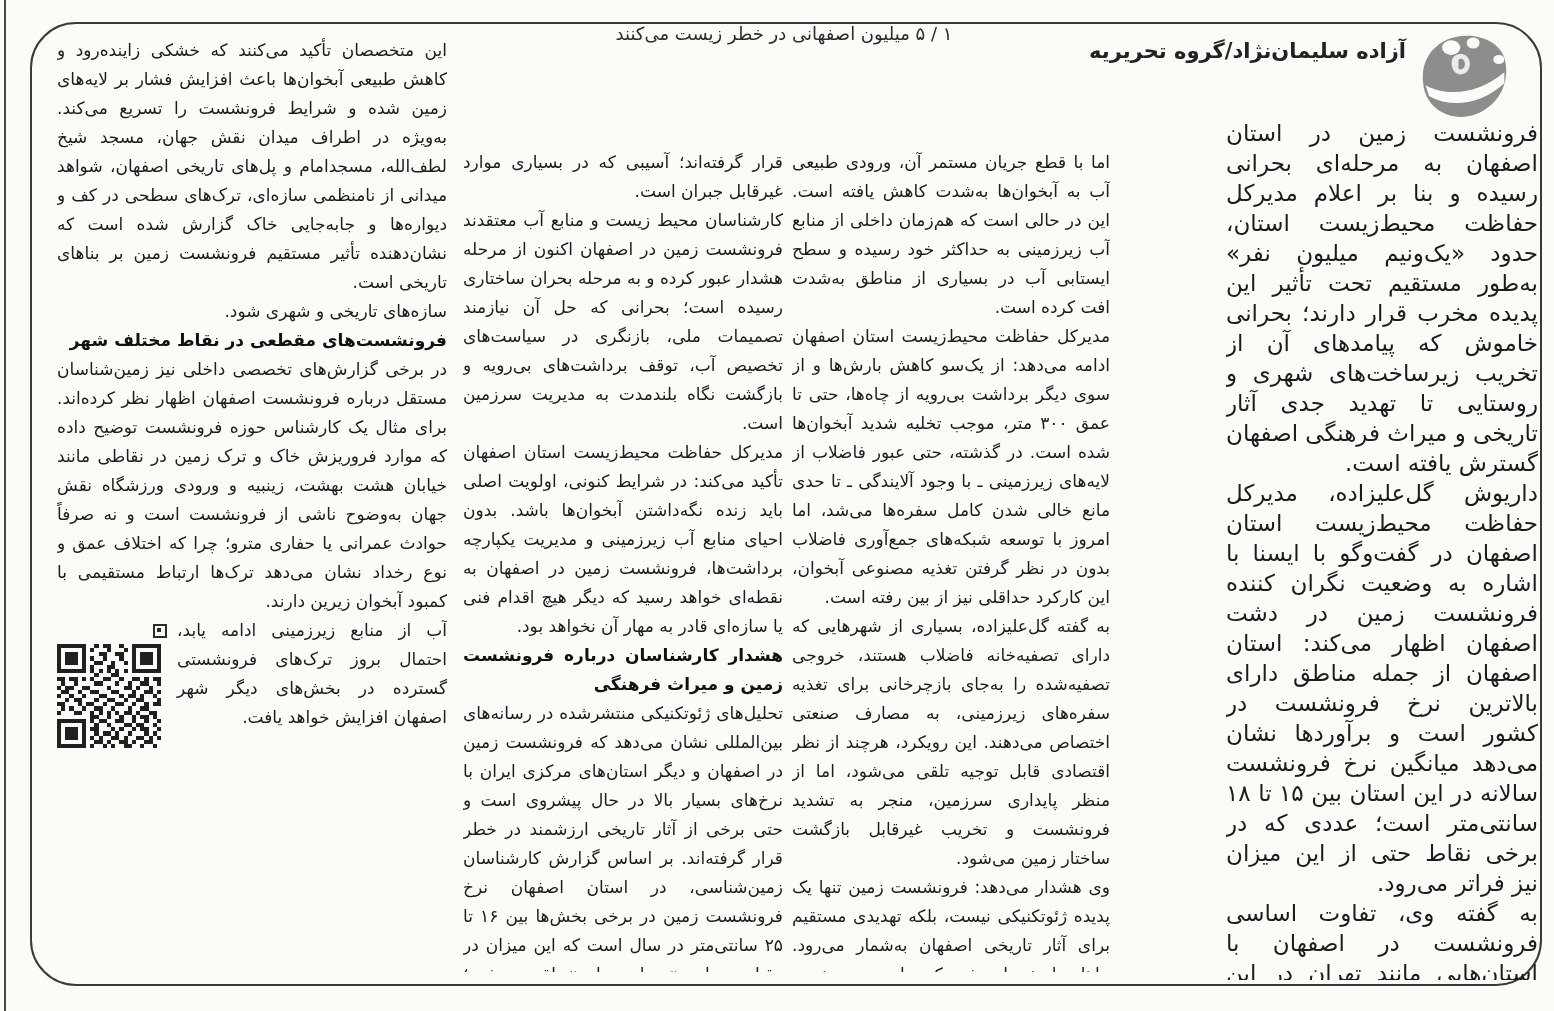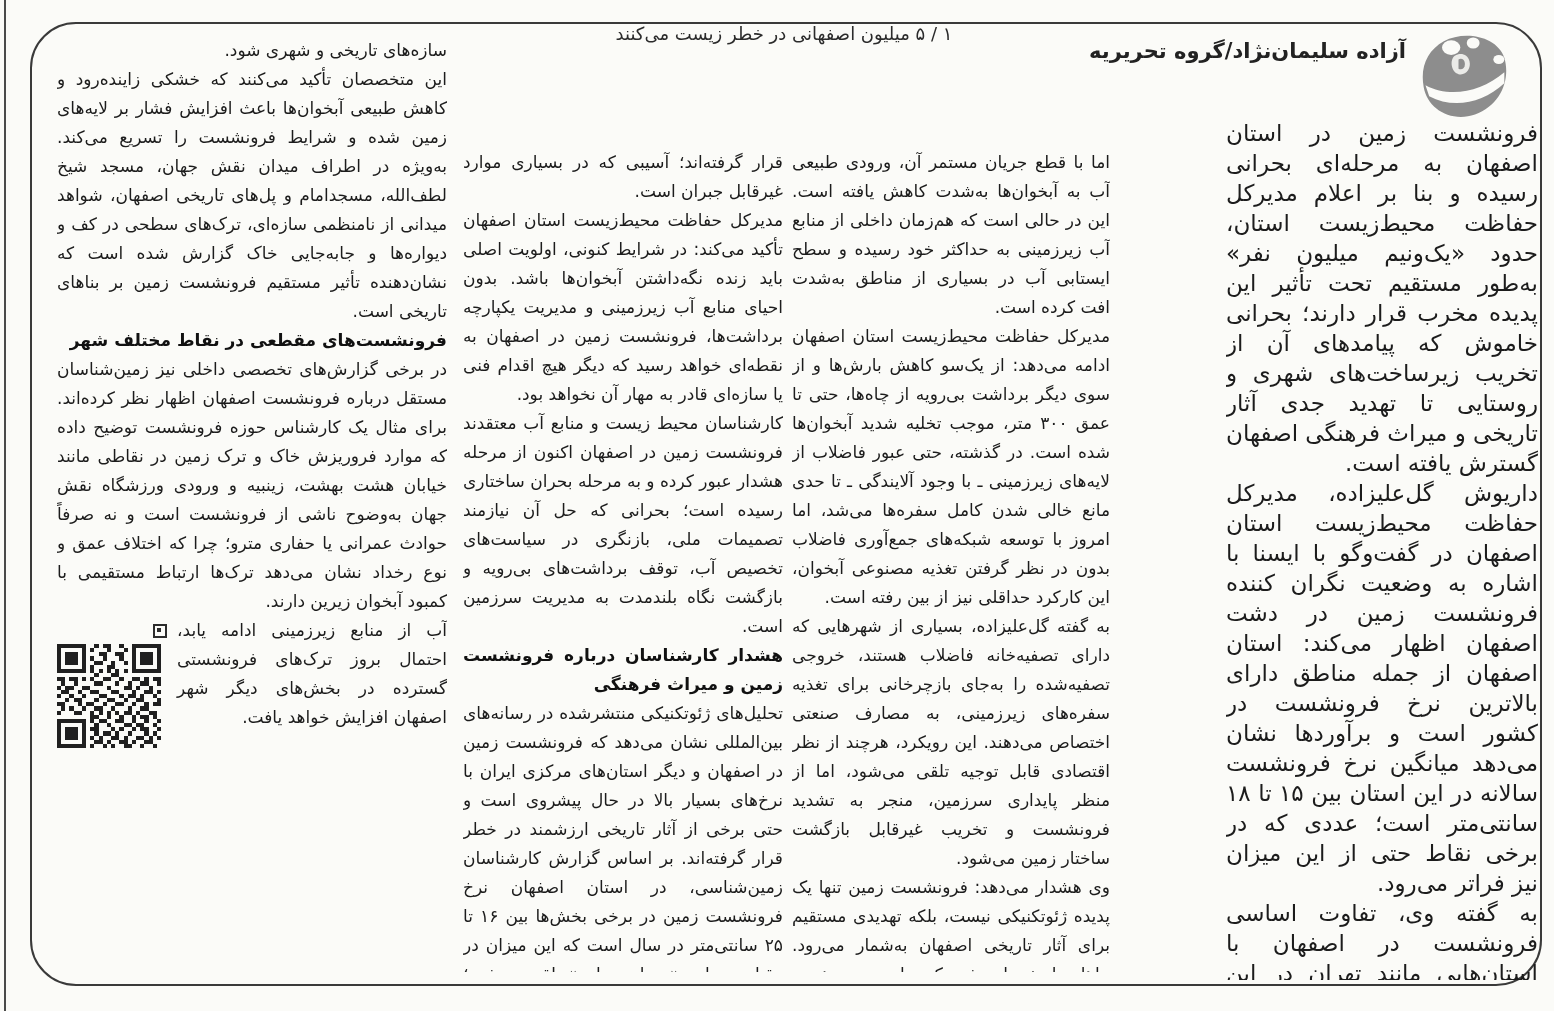--- a/index.html
+++ b/index.html
@@ -78,29 +78,29 @@
 
   <div class="col col-b">
     <p>اما با قطع جریان مستمر آن، ورودی طبیعی آب به آبخوان‌ها به‌شدت کاهش یافته است. این در حالی است که هم‌زمان داخلی از منابع آب زیرزمینی به حداکثر خود رسیده و سطح ایستابی آب در بسیاری از مناطق به‌شدت افت کرده است.</p>
     <p>مدیرکل حفاظت محیط‌زیست استان اصفهان ادامه می‌دهد: از یک‌سو کاهش بارش‌ها و از سوی دیگر برداشت بی‌رویه از چاه‌ها، حتی تا عمق ۳۰۰ متر، موجب تخلیه شدید آبخوان‌ها شده است. در گذشته، حتی عبور فاضلاب از لایه‌های زیرزمینی ـ با وجود آلایندگی ـ تا حدی مانع خالی شدن کامل سفره‌ها می‌شد، اما امروز با توسعه شبکه‌های جمع‌آوری فاضلاب بدون در نظر گرفتن تغذیه مصنوعی آبخوان، این کارکرد حداقلی نیز از بین رفته است.</p>
     <p>به گفته گل‌علیزاده، بسیاری از شهرهایی که دارای تصفیه‌خانه فاضلاب هستند، خروجی تصفیه‌شده را به‌جای بازچرخانی برای تغذیه سفره‌های زیرزمینی، به مصارف صنعتی اختصاص می‌دهند. این رویکرد، هرچند از نظر اقتصادی قابل توجیه تلقی می‌شود، اما از منظر پایداری سرزمین، منجر به تشدید فرونشست و تخریب غیرقابل بازگشت ساختار زمین می‌شود.</p>
     <p>وی هشدار می‌دهد: فرونشست زمین تنها یک پدیده ژئوتکنیکی نیست، بلکه تهدیدی مستقیم برای آثار تاریخی اصفهان به‌شمار می‌رود. بناهای تاریخی این شهر که نماد تمدن و هویت فرهنگی ایران هستند، در معرض ترک‌خوردگی، نشست و تخریب تدریجی</p>
   </div>
 
   <div class="col col-c">
     <p>قرار گرفته‌اند؛ آسیبی که در بسیاری موارد غیرقابل جبران است.</p>
+    <p>کارشناسان محیط زیست و منابع آب معتقدند فرونشست زمین در اصفهان اکنون از مرحله هشدار عبور کرده و به مرحله بحران ساختاری رسیده است؛ بحرانی که حل آن نیازمند تصمیمات ملی، بازنگری در سیاست‌های تخصیص آب، توقف برداشت‌های بی‌رویه و بازگشت نگاه بلندمدت به مدیریت سرزمین است.</p>
     <p>مدیرکل حفاظت محیط‌زیست استان اصفهان تأکید می‌کند: در شرایط کنونی، اولویت اصلی باید زنده نگه‌داشتن آبخوان‌ها باشد. بدون احیای منابع آب زیرزمینی و مدیریت یکپارچه برداشت‌ها، فرونشست زمین در اصفهان به نقطه‌ای خواهد رسید که دیگر هیچ اقدام فنی یا سازه‌ای قادر به مهار آن نخواهد بود.</p>
-    <p>کارشناسان محیط زیست و منابع آب معتقدند فرونشست زمین در اصفهان اکنون از مرحله هشدار عبور کرده و به مرحله بحران ساختاری رسیده است؛ بحرانی که حل آن نیازمند تصمیمات ملی، بازنگری در سیاست‌های تخصیص آب، توقف برداشت‌های بی‌رویه و بازگشت نگاه بلندمدت به مدیریت سرزمین است.</p>
     <p class="subhead">هشدار کارشناسان درباره فرونشست زمین و میراث فرهنگی</p>
     <p>تحلیل‌های ژئوتکنیکی منتشرشده در رسانه‌های بین‌المللی نشان می‌دهد که فرونشست زمین در اصفهان و دیگر استان‌های مرکزی ایران با نرخ‌های بسیار بالا در حال پیشروی است و حتی برخی از آثار تاریخی ارزشمند در خطر قرار گرفته‌اند. بر اساس گزارش کارشناسان زمین‌شناسی، در استان اصفهان نرخ فرونشست زمین در برخی بخش‌ها بین ۱۶ تا ۲۵ سانتی‌متر در سال است که این میزان در مقیاس جهانی «بسیار بحرانی» تلقی می‌شود؛ رقمی که می‌تواند سبب بی‌ثباتی ساختار خاک و بنیاد</p>
   </div>
 
   <div class="col col-d">
+    <p>این متخصصان تأکید می‌کنند که خشکی زاینده‌رود و کاهش طبیعی آبخوان‌ها باعث افزایش فشار بر لایه‌های زمین شده و شرایط فرونشست را تسریع می‌کند. به‌ویژه در اطراف میدان نقش جهان، مسجد شیخ لطف‌الله، مسجدامام و پل‌های تاریخی اصفهان، شواهد میدانی از نامنظمی سازه‌ای، ترک‌های سطحی در کف و دیواره‌ها و جابه‌جایی خاک گزارش شده است که نشان‌دهنده تأثیر مستقیم فرونشست زمین بر بناهای تاریخی است.</p>
     <p>سازه‌های تاریخی و شهری شود.</p>
-    <p>این متخصصان تأکید می‌کنند که خشکی زاینده‌رود و کاهش طبیعی آبخوان‌ها باعث افزایش فشار بر لایه‌های زمین شده و شرایط فرونشست را تسریع می‌کند. به‌ویژه در اطراف میدان نقش جهان، مسجد شیخ لطف‌الله، مسجدامام و پل‌های تاریخی اصفهان، شواهد میدانی از نامنظمی سازه‌ای، ترک‌های سطحی در کف و دیواره‌ها و جابه‌جایی خاک گزارش شده است که نشان‌دهنده تأثیر مستقیم فرونشست زمین بر بناهای تاریخی است.</p>
     <p class="subhead">فرونشست‌های مقطعی در نقاط مختلف شهر</p>
     <p>در برخی گزارش‌های تخصصی داخلی نیز زمین‌شناسان مستقل درباره فرونشست اصفهان اظهار نظر کرده‌اند. برای مثال یک کارشناس حوزه فرونشست توضیح داده که موارد فروریزش خاک و ترک زمین در نقاطی مانند خیابان هشت بهشت، زینبیه و ورودی ورزشگاه نقش جهان به‌وضوح ناشی از فرونشست است و نه صرفاً حوادث عمرانی یا حفاری مترو؛ چرا که اختلاف عمق و نوع رخداد نشان می‌دهد ترک‌ها ارتباط مستقیمی با کمبود آبخوان زیرین دارند.</p>
     <div class="qr-float">
       <span class="qr-mark">
           <span class="qr-mark-dot"></span>
         </span>
       <svg viewBox="0 0 25 25" width="104" height="104" shape-rendering="crispEdges" aria-hidden="true">
         <rect x="0" y="0" width="25" height="25" fill="#fbfbf8"></rect>
         <g fill="#202020">
           <rect x="0" y="0" width="7" height="7"></rect>

